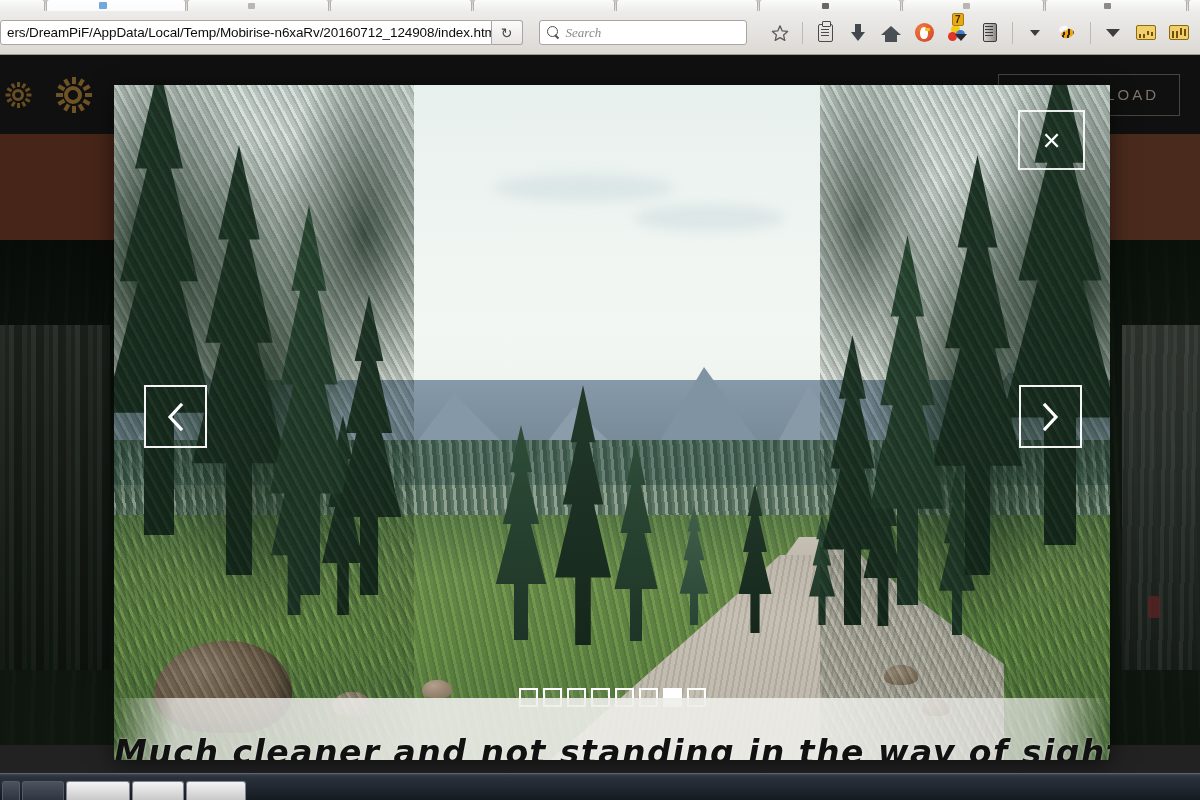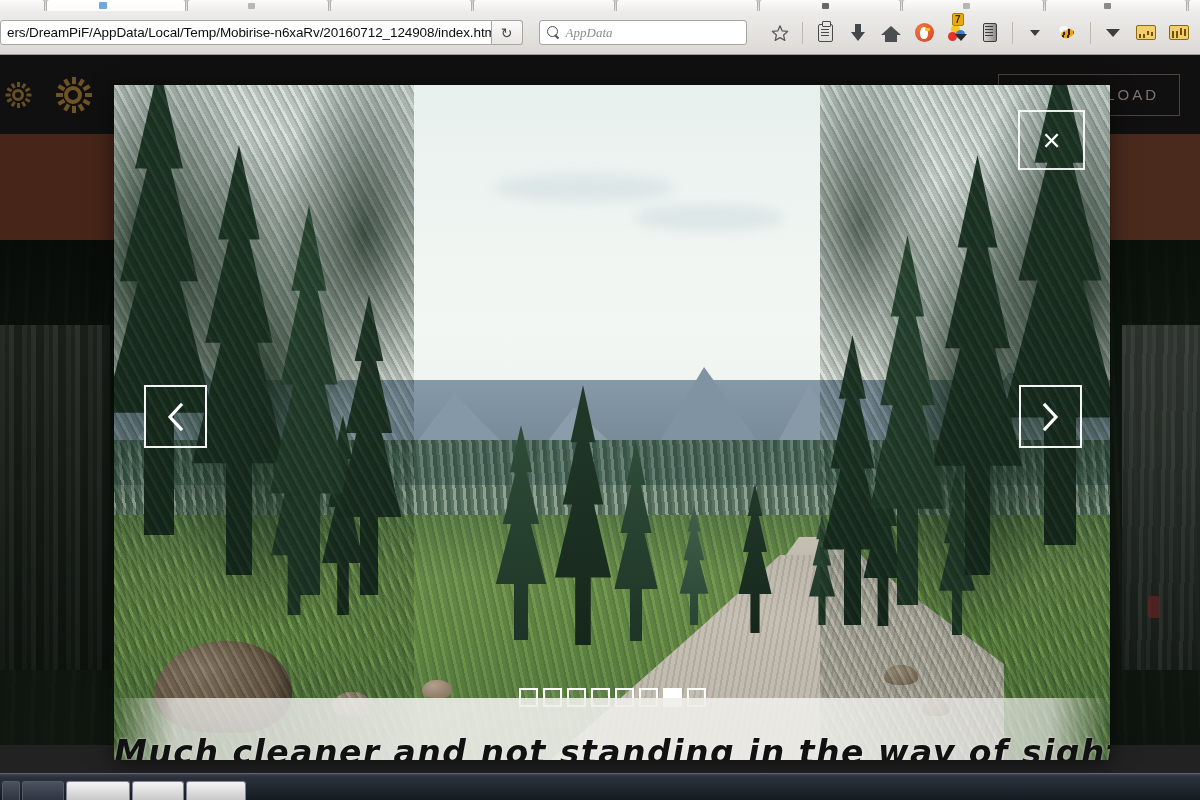--- a/index.html
+++ b/index.html
@@ -628,21 +628,21 @@
 
       <div class="urlbar">
         <span class="url-text">ers/DreamPiF/AppData/Local/Temp/Mobirise-n6xaRv/20160712_124908/index.html</span>
       </div>
       <div class="reload-btn">
         <span>↻</span>
       </div>
 
       <div class="searchbar">
         <span class="magnifier"></span>
-        <span class="search-placeholder">AppData</span>
+        <span class="search-placeholder">Search</span>
       </div>
 
       <div class="tb-icons">
         <div class="tb-btn">
           <svg class="ic-star" viewBox="0 0 24 24" aria-hidden="true">
             <polygon points="12,2.5 15,9.2 22.2,9.9 16.8,14.7 18.4,21.8 12,18.1 5.6,21.8 7.2,14.7 1.8,9.9 9,9.2" fill="none" stroke="#5a5a5a" stroke-width="1.7" stroke-linejoin="round"></polygon>
           </svg>
         </div>
         <div class="tb-sep"></div>
         <div class="tb-btn">

